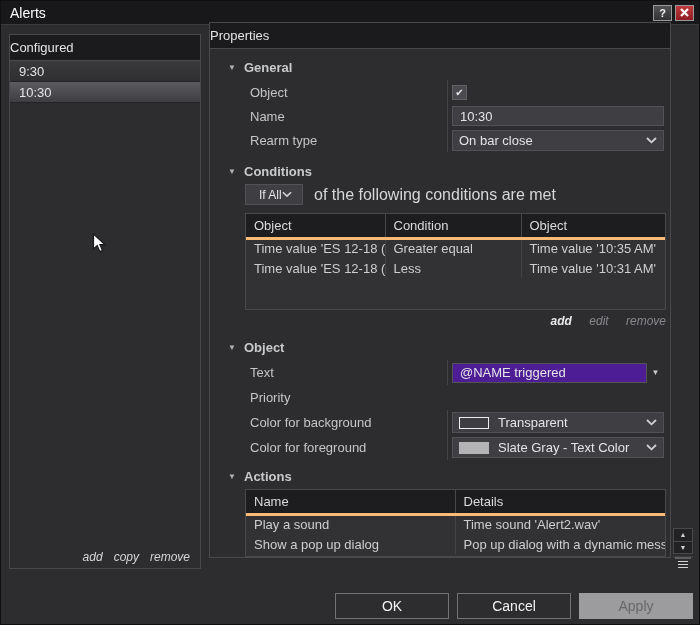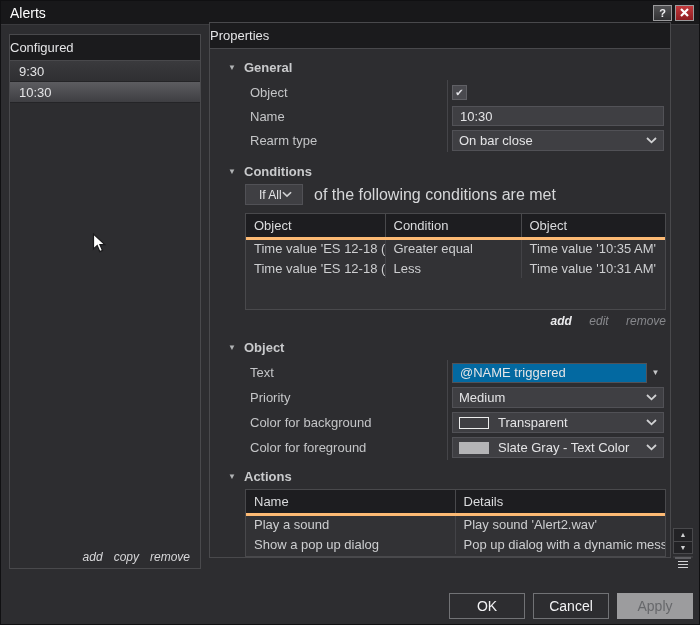--- a/index.html
+++ b/index.html
@@ -76,21 +76,21 @@
     width:100%; height:20px; background:#3f3f43; border:1px solid #525257;
     color:#e4e4e6; font-size:13px; font-family:"Liberation Sans",sans-serif; padding:0 7px;
   }
   .select {
     width:100%; height:21px; background:#3f3f43; border:1px solid #515156;
     display:flex; align-items:center; padding:0 6px; color:#e4e4e6; font-size:13px;
     white-space:nowrap; overflow:hidden; cursor:default;
   }
   .select .chev { margin-left:auto; flex:none; display:flex; }
   .combo-wrap { display:flex; width:100%; align-items:center; }
-  .combo-field { flex:1; height:20px; background:#0369a1; border:1px solid #525257; color:#e4e4e6; font-size:13px; display:flex; align-items:center; padding:0 7px; }
+  .combo-field { flex:1; height:20px; background:#4c1d95; border:1px solid #525257; color:#e4e4e6; font-size:13px; display:flex; align-items:center; padding:0 7px; }
   .combo-arrow { width:17px; text-align:center; color:#c6c7c9; font-size:8px; }
   .swatch { width:30px; height:12px; margin-right:9px; flex:none; }
   .swatch-outline { border:1px solid #eceded; background:transparent; }
   .swatch-fill { background:#b4b4b6; border:1px solid #b4b4b6; }
   
   .match-row { display:flex; align-items:center; margin:3px 0 8px 35px; height:21px; }
   .match-select { width:58px; flex:none; padding:0 13px; }
   .match-text { margin-left:11px; font-size:16px; color:#d6d7d9; }
   .table-box { margin-left:35px; width:421px; border:1px solid #49494c; background:#323235; overflow:hidden; }
   .table-box.cond { height:97px; }
@@ -106,21 +106,21 @@
     height:20px; padding:0 0 0 8px; color:#cdced0; font-size:13px;
     border-right:1px solid #434347; white-space:nowrap; overflow:hidden;
   }
   .table-links { margin-left:35px; width:421px; text-align:right; font-style:italic; font-size:12px; height:17px; margin-top:4px; }
   .table-links span { margin-left:14px; cursor:default; }
   .link-on { color:#e9e9eb; font-weight:bold; }
   .link-off { color:#87888c; }
   
   .footer { position:absolute; top:592px; right:6px; display:flex; gap:8px; }
   .btn {
-    width:76px; height:26px; background:#2d2d30; border:1px solid #717275;
+    width:114px; height:26px; background:#2d2d30; border:1px solid #717275;
     color:#f2f2f4; font-size:14px; display:flex; align-items:center; justify-content:center; cursor:default;
     font-family:"Liberation Sans",sans-serif;
   }
   .btn.disabled { background:#9c9c9e; border-color:#9c9c9e; color:#67686b; }
   .cursor { position:absolute; left:91px; top:232px; pointer-events:none; }
 </style>
 </head>
 <body>
 
 <div class="window">
@@ -246,30 +246,20 @@
           <div class="prop-label">Text</div>
           <div class="prop-value">
             <div class="combo-wrap">
               <div class="combo-field">@NAME triggered</div>
               <span class="combo-arrow">▼</span>
             </div>
           </div>
         </div>
         <div class="prop-row tall">
           <div class="prop-label">Priority</div>
-          <div class="prop-value">
-            <div class="select">
-              <span>Medium</span>
-              <span class="chev">
-                <svg width="11" height="7" viewBox="0 0 11 7">
-                    <path d="M1 1 L5.5 5.3 L10 1" stroke="#d0d1d3" stroke-width="1.8" fill="none"></path>
-                  </svg>
-              </span>
-            </div>
-          </div>
         </div>
         <div class="prop-row tall">
           <div class="prop-label">Color for background</div>
           <div class="prop-value">
             <div class="select">
               <span class="swatch swatch-outline"></span>
               <span>Transparent</span>
               <span class="chev">
                 <svg width="11" height="7" viewBox="0 0 11 7">
                     <path d="M1 1 L5.5 5.3 L10 1" stroke="#d0d1d3" stroke-width="1.8" fill="none"></path>
@@ -305,21 +295,21 @@
               </colgroup>
             <thead>
               <tr>
                 <th>Name</th>
                 <th>Details</th>
               </tr>
             </thead>
             <tbody>
               <tr>
                 <td>Play a sound</td>
-                <td>Play sound 'Alert2.wav'</td>
+                <td>Time sound 'Alert2.wav'</td>
               </tr>
               <tr>
                 <td>Show a pop up dialog</td>
                 <td>Pop up dialog with a dynamic messa</td>
               </tr>
             </tbody>
           </table>
         </div>
 
       </div>

